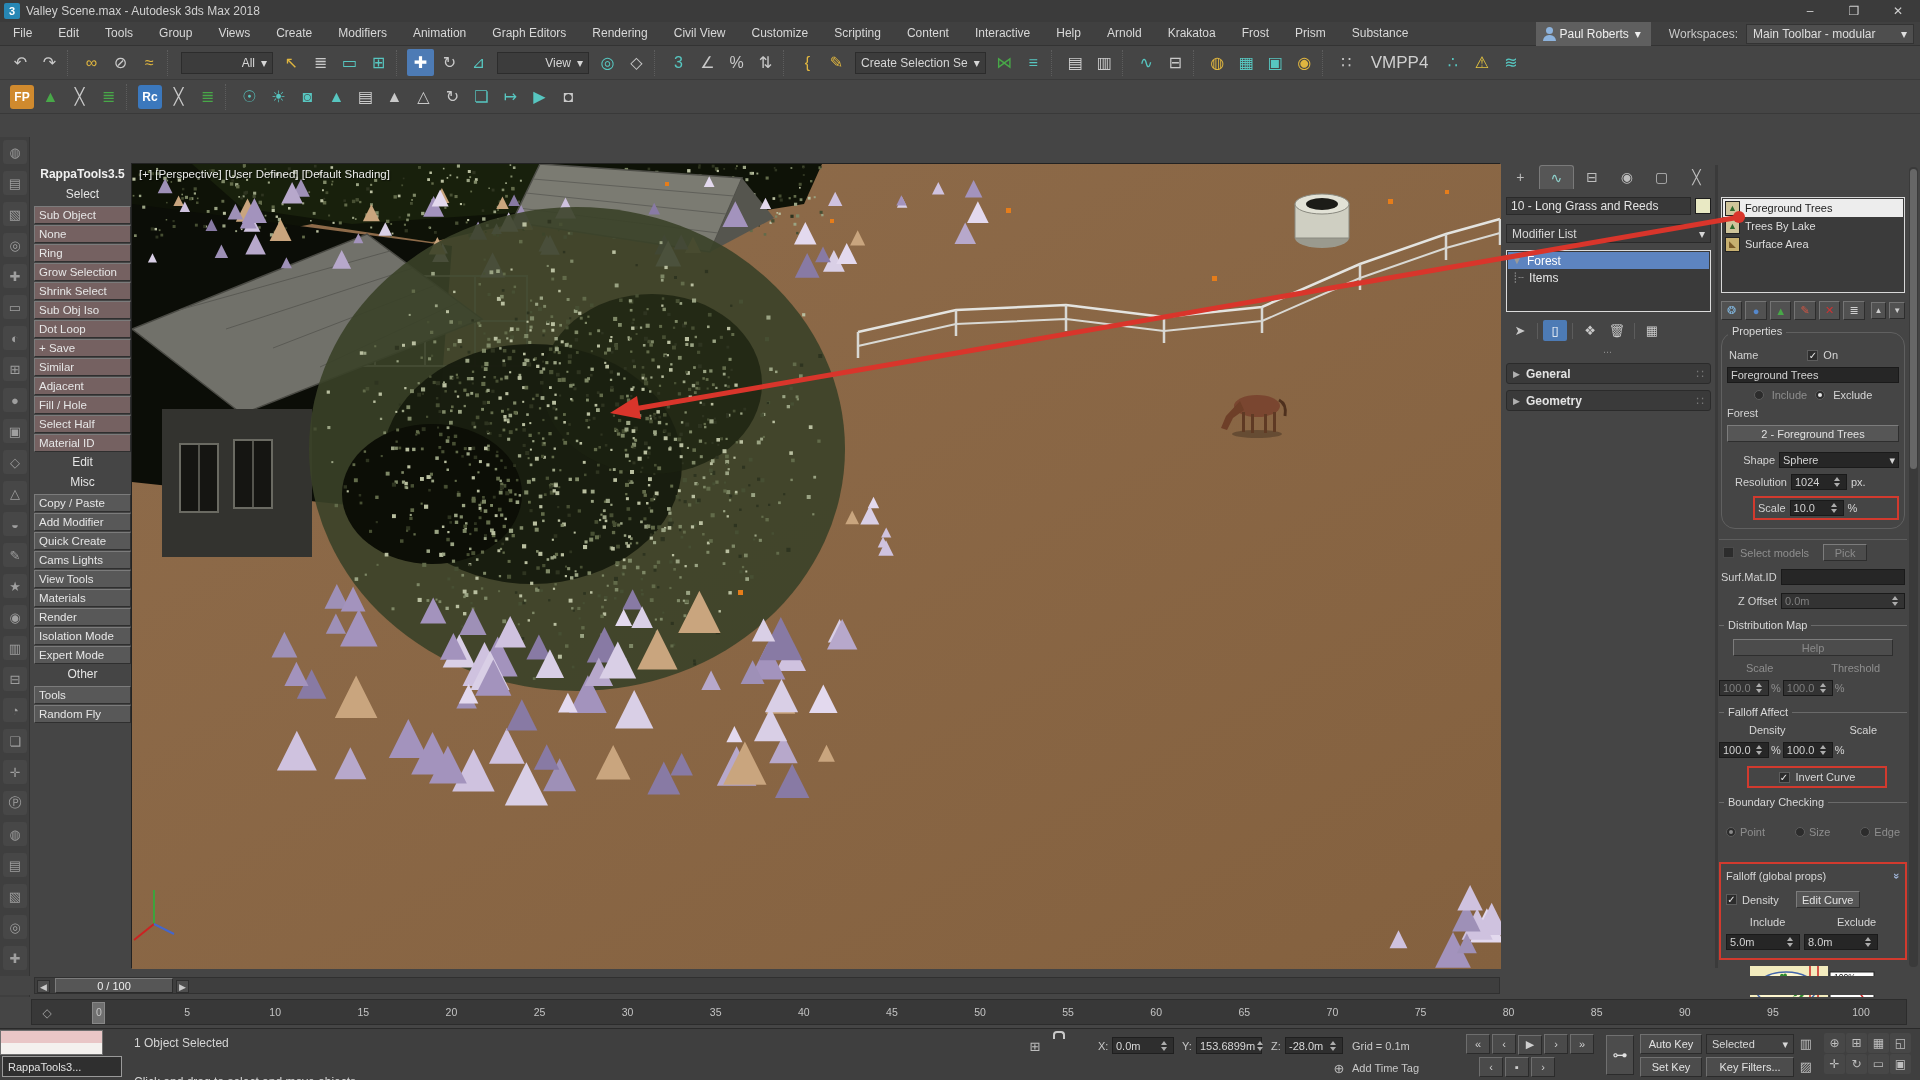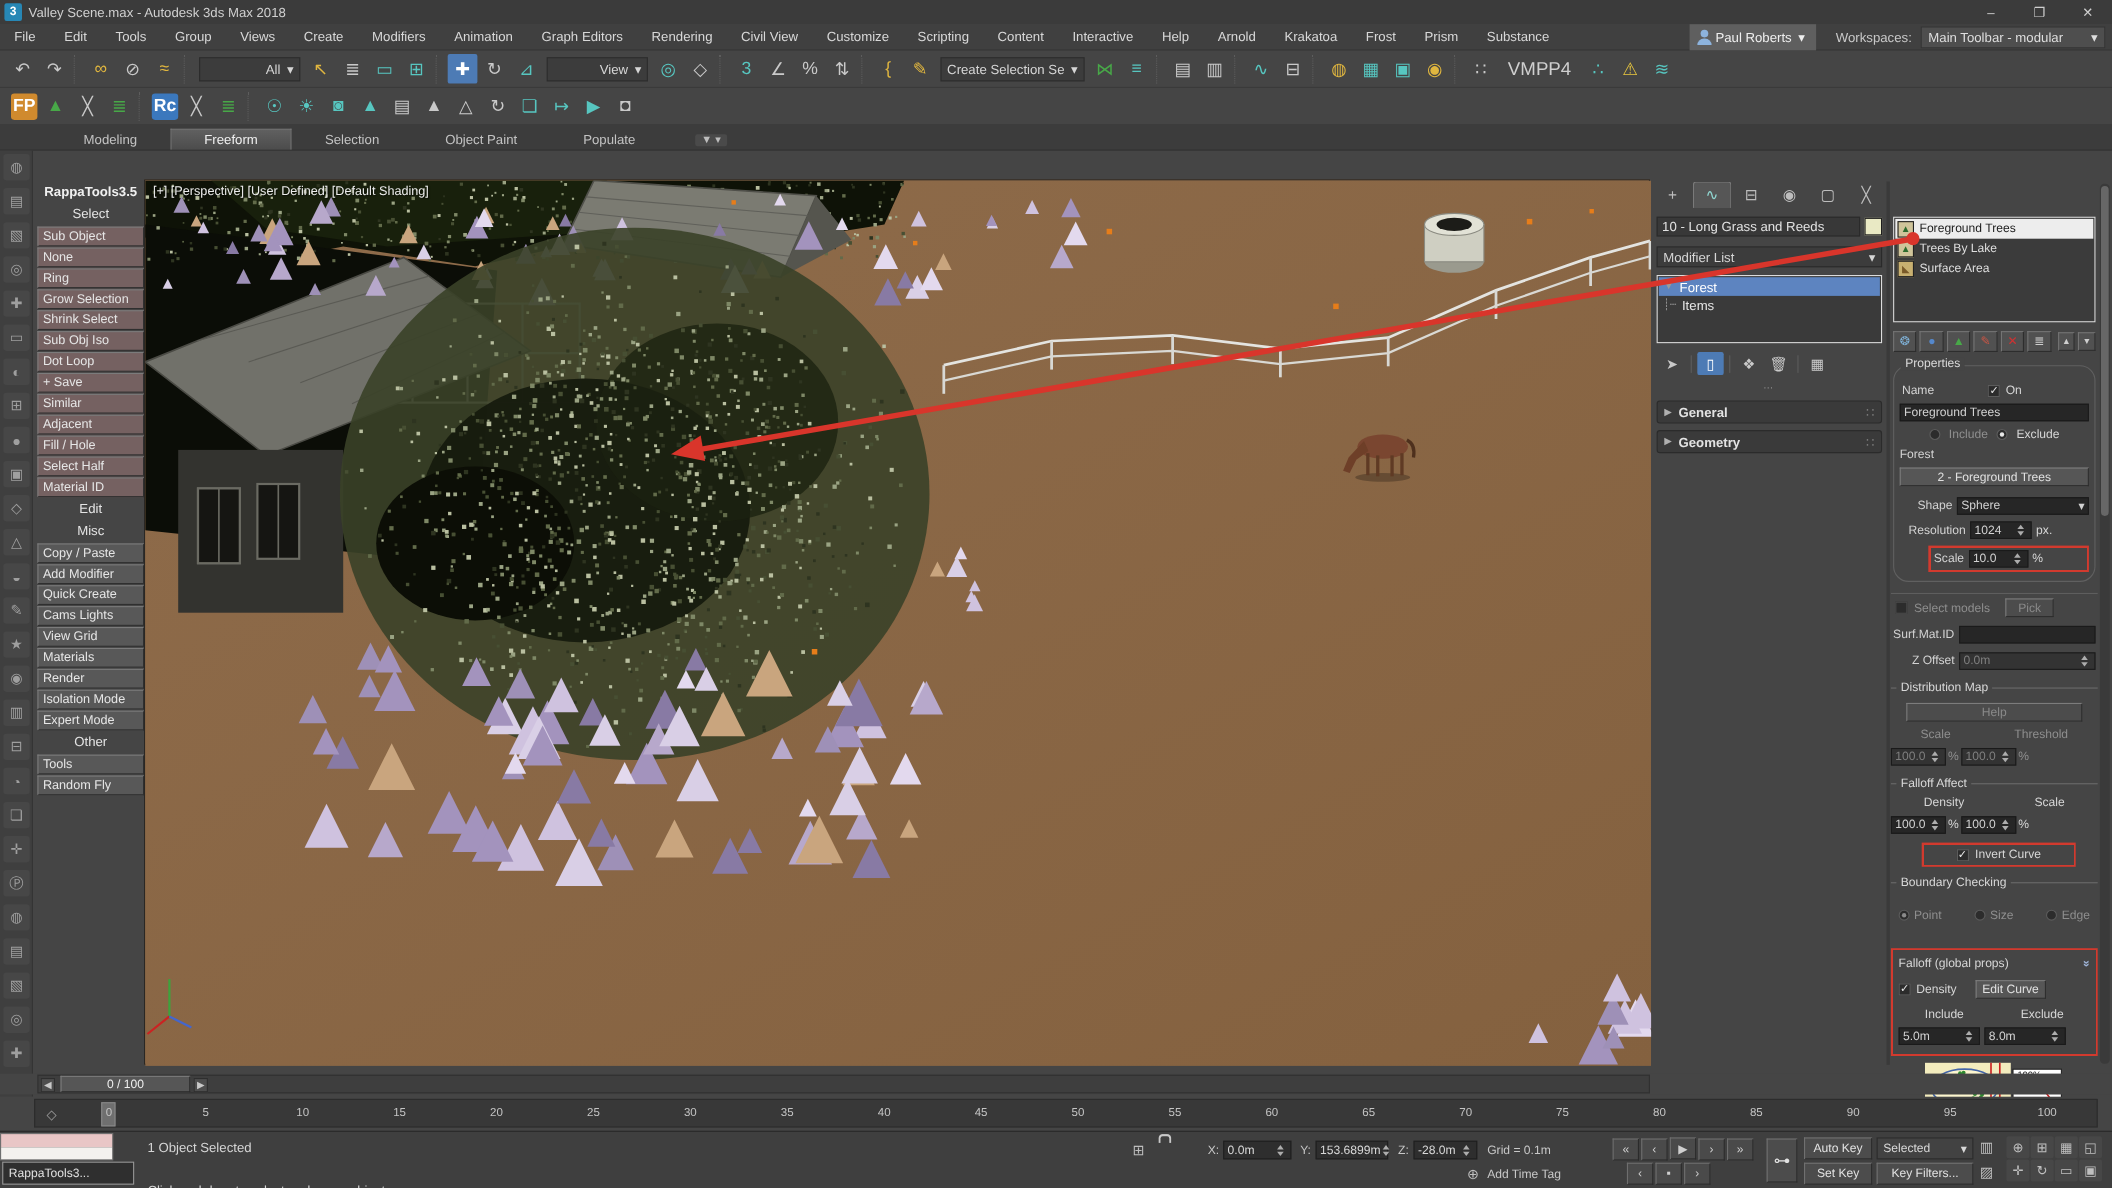--- a/index.html
+++ b/index.html
@@ -35,21 +35,21 @@
   #toolbar2 { position:absolute; left:0; top:80px; width:1920px; height:34px; background:#454545;
     display:flex; align-items:center; border-bottom:1px solid #393939; padding-left:8px;}
   .tb-icon { width:27px; height:27px; display:flex; align-items:center; justify-content:center;
     color:#c9c9c9; font-size:16px; margin:0 1px; border-radius:2px;}
   .tb-icon.active { background:#4d7bb5; color:#fff; }
   .tb-icon.teal { color:#57c6c0; } .tb-icon.green { color:#48a848; } .tb-icon.yellow { color:#e0b63f; } .tb-icon.warn { color:#e7c63f; }
   .tb-sep { width:7px; height:26px; margin:0 3px; border-left:1px dotted #5d5d5d; }
   .tb-dd { height:22px; background:#3c3c3c; border:1px solid #2c2c2c; display:flex; align-items:center;
     padding:0 5px; margin:0 4px; color:#d6d6d6; min-width:92px; justify-content:flex-end; gap:6px;}
   .tb-text { color:#cfcfcf; margin:0 10px; font-size:17px;}
-  .tb-chip { width:24px; height:24px; border-radius:3px; color:#fff; font-weight:bold; font-size:16px;
+  .tb-chip { width:24px; height:24px; border-radius:3px; color:#fff; font-weight:bold; font-size:12px;
     display:flex; align-items:center; justify-content:center; margin:0 2px;}
 
   
   #ribbon { position:absolute; left:0; top:114px; width:1920px; height:23px; background:#3c3c3c;
     display:flex; align-items:flex-end; padding-left:46px; border-bottom:1px solid #2e2e2e;}
   .rtab { padding:2px 30px; color:#c3c3c3; font-size:12px; }
   .rtab.active { background:linear-gradient(#606060,#4c4c4c); border:1px solid #777; border-bottom:none; color:#f0f0f0;}
   .ribbon-min { margin-left:24px; margin-bottom:3px; color:#bdbdbd; background:#4a4a4a; border-radius:2px; padding:0 6px; font-size:10px;}
 
   
@@ -314,28 +314,20 @@
       <span class="tb-icon">▤</span>
       <span class="tb-icon">▲</span>
       <span class="tb-icon">△</span>
       <span class="tb-icon">↻</span>
       <span class="tb-icon teal">❏</span>
       <span class="tb-icon teal">↦</span>
       <span class="tb-icon teal">▶</span>
       <span class="tb-icon">◘</span>
     </div>
 
-  <div id="ribbon">
-      <span class="rtab">Modeling</span>
-      <span class="rtab active">Freeform</span>
-      <span class="rtab">Selection</span>
-      <span class="rtab">Object Paint</span>
-      <span class="rtab">Populate</span>
-      <span class="ribbon-min">▼ ▾</span>
-    </div>
 
   <div id="workarea">
 
     <div id="leftstrip">
         <span class="ls-ico" style="top: 3px;">◍</span>
         <span class="ls-ico" style="top: 34px;">▤</span>
         <span class="ls-ico" style="top: 65px;">▧</span>
         <span class="ls-ico" style="top: 96px;">◎</span>
         <span class="ls-ico" style="top: 127px;">✚</span>
         <span class="ls-ico" style="top: 158px;">▭</span>
@@ -378,21 +370,21 @@
           <div class="rp-btn mauve">Adjacent</div>
           <div class="rp-btn mauve">Fill / Hole</div>
           <div class="rp-btn mauve">Select Half</div>
           <div class="rp-btn mauve">Material ID</div>
           <div class="rp-head">Edit</div>
           <div class="rp-head">Misc</div>
           <div class="rp-btn">Copy / Paste</div>
           <div class="rp-btn">Add Modifier</div>
           <div class="rp-btn">Quick Create</div>
           <div class="rp-btn">Cams Lights</div>
-          <div class="rp-btn">View Grid</div>
+          <div class="rp-btn">View Tools</div>
           <div class="rp-btn">Materials</div>
           <div class="rp-btn">Render</div>
           <div class="rp-btn">Isolation Mode</div>
           <div class="rp-btn">Expert Mode</div>
           <div class="rp-head">Other</div>
           <div class="rp-btn">Tools</div>
           <div class="rp-btn">Random Fly</div>
         </div>
     </div>
 

